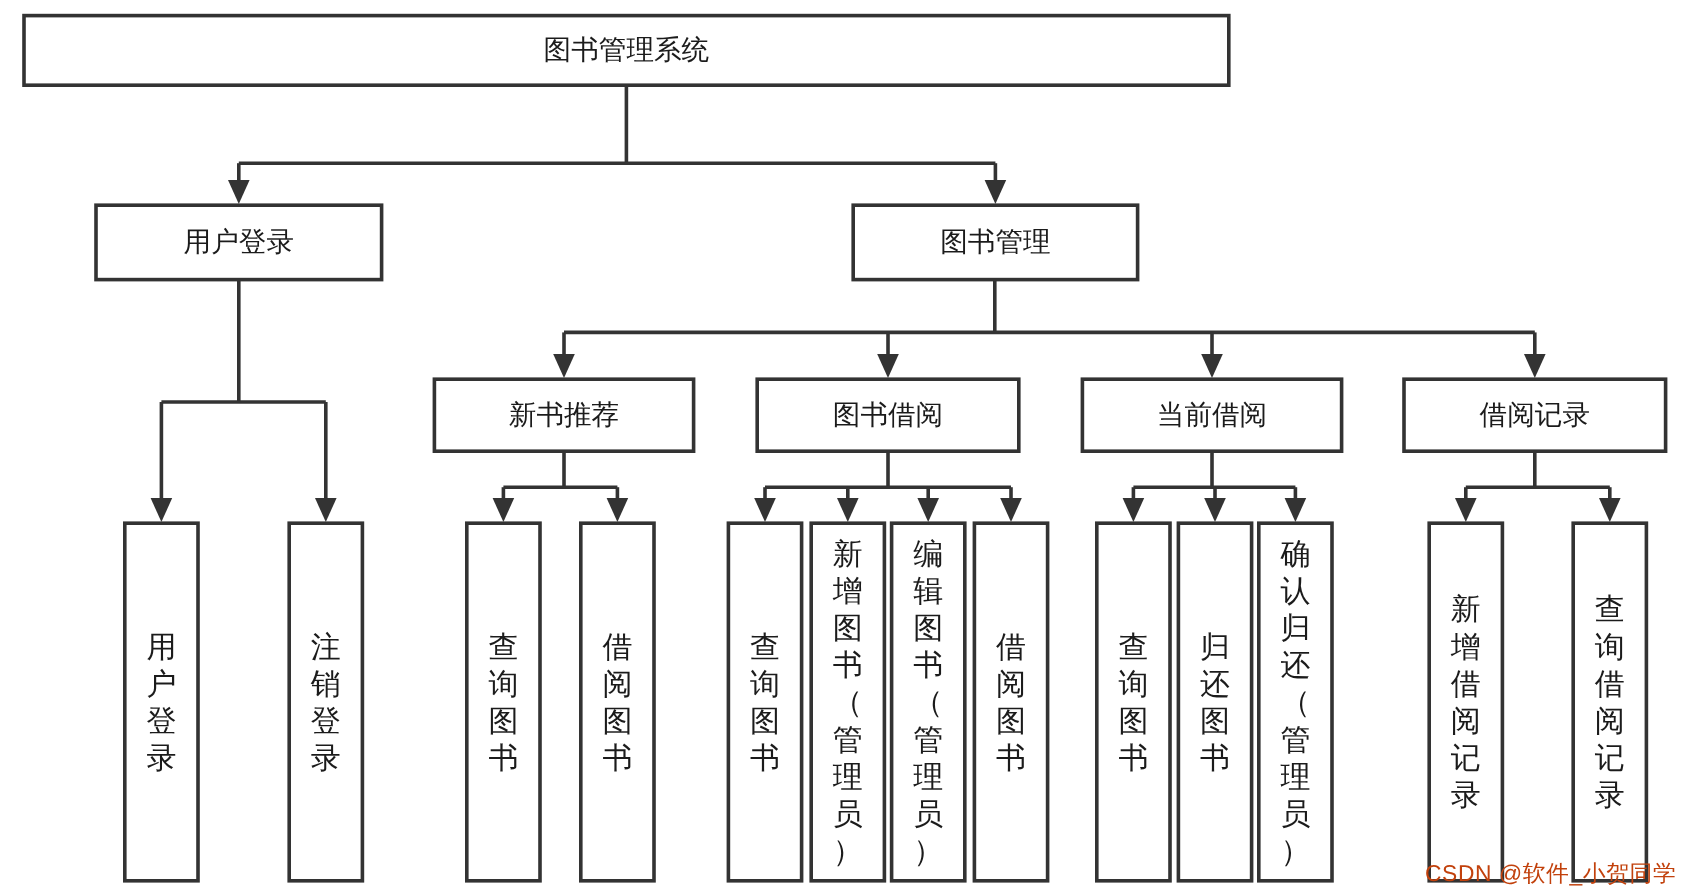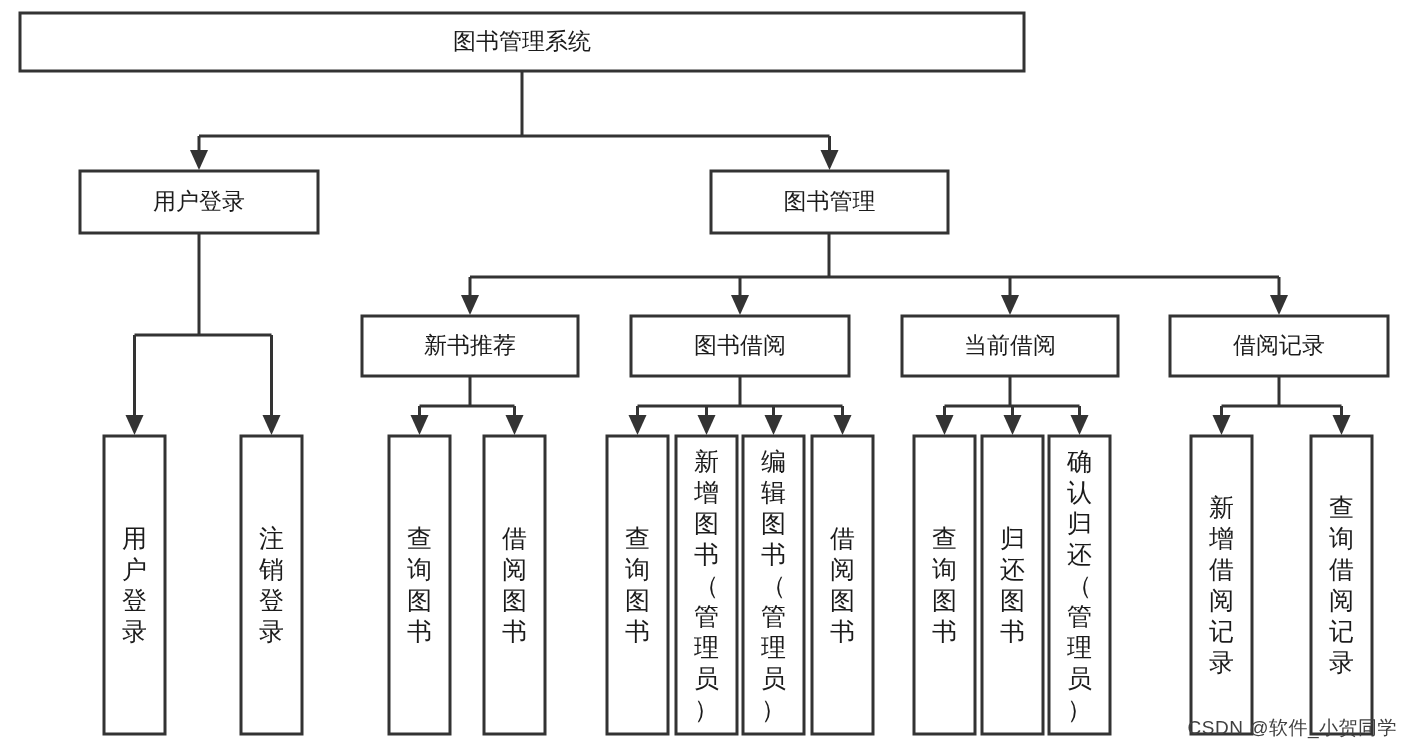--- a/index.html
+++ b/index.html
@@ -51,21 +51,21 @@
     stroke-linecap: butt;
   }
   .arrow-head {
     fill: #333333;
     stroke: none;
   }
   .watermark-text {
     position: absolute;
     right: 8px;
     bottom: 6px;
-    color: #404040;
+    color: #c2410c;
     font-family: "Liberation Sans", "DejaVu Sans", sans-serif;
     font-size: 19px;
     letter-spacing: 0.5px;
     white-space: nowrap;
     user-select: none;
   }
 </style>
 </head>
 <body>
 

